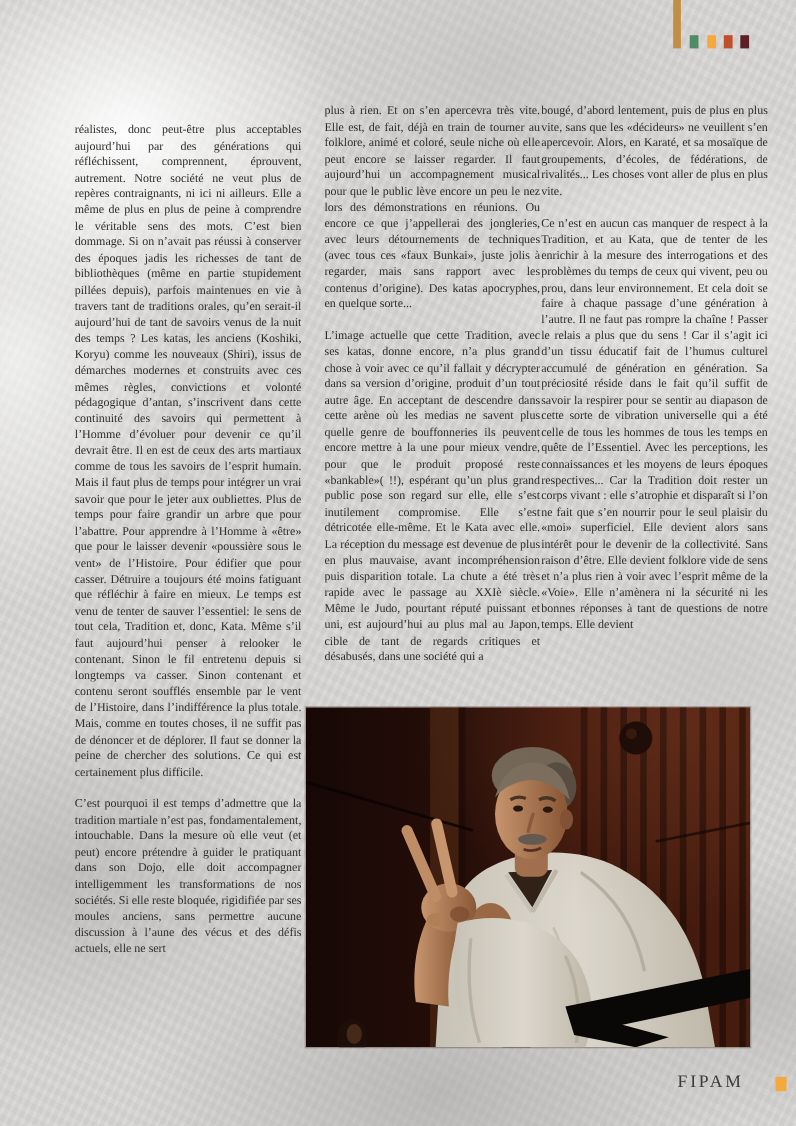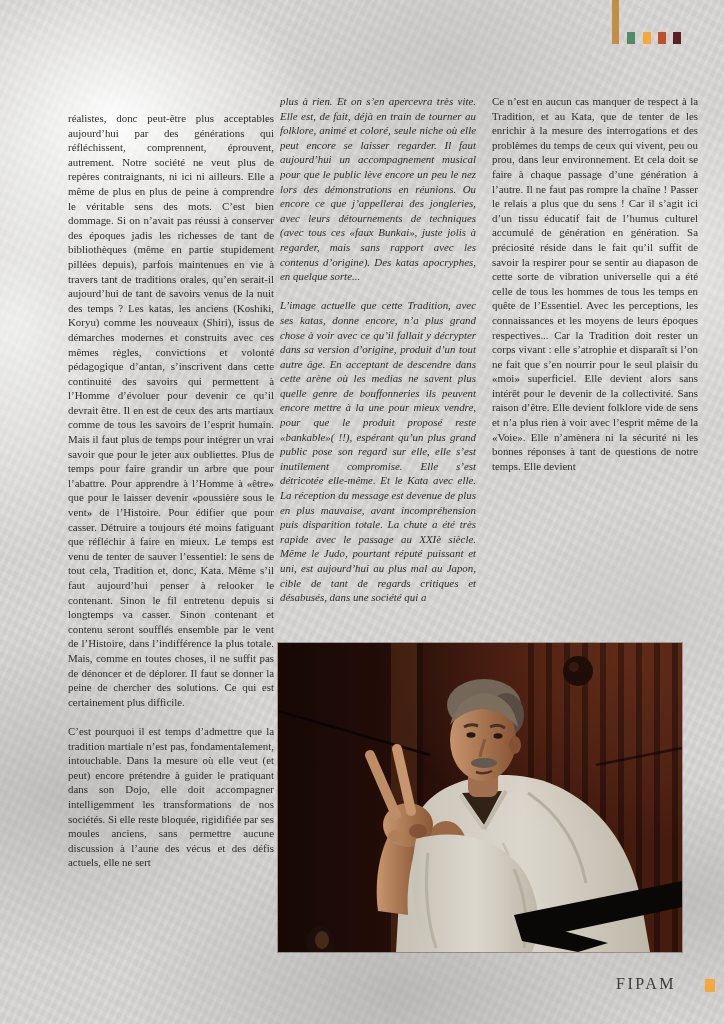--- a/index.html
+++ b/index.html
@@ -20,21 +20,21 @@
       repeating-linear-gradient(115deg, rgba(255,255,255,0.05) 0 3px, rgba(110,110,110,0.05) 3px 7px),
       repeating-linear-gradient(28deg, rgba(255,255,255,0.04) 0 5px, rgba(120,120,120,0.04) 5px 11px);
   }
   .decor-bar{position:absolute;left:612px;top:0;width:7px;height:44px;}
   .decor-sq{position:absolute;top:32px;width:8px;height:12px;}
   .sq0{left:627px}.sq1{left:643px}.sq2{left:658px}.sq3{left:673px}
   .col{position:absolute;top:94px;overflow:hidden;color:#2e2c2a;
        font-size:10.9px;line-height:14.6px;text-align:justify;}
   .col p{margin:0 0 14.6px 0;}
   .col1{left:68px;width:206px;height:862px;margin-top:17px;}
-  .col2{left:280px;width:196px;height:548px;font-style:italic;}
+  .col2{left:295px;width:196px;height:548px;}
   .col3{left:492px;width:206px;height:548px;}
   .photo{position:absolute;left:278px;top:643px;width:404px;height:309px;
          outline:1px solid rgba(60,40,30,0.35);}
   .photo svg{display:block;}
   .footer{position:absolute;left:616px;top:975px;display:flex;align-items:center;
           color:#3c3b39;gap:28px;}
   .footer .brand{font-size:16px;letter-spacing:2.5px;}
   .footer .accent{width:10px;height:13px;margin:2px 3px 0 1px;}
   .footer .pagenum{font-size:16px;color:#4a4947;margin-left:1px;}
 </style>
@@ -51,20 +51,21 @@
 
   <div class="col col1">
     <p>réalistes, donc peut-être plus acceptables aujourd’hui par des générations qui réfléchissent, comprennent, éprouvent, autrement. Notre société ne veut plus de repères contraignants, ni ici ni ailleurs. Elle a même de plus en plus de peine à comprendre le véritable sens des mots. C’est bien dommage. Si on n’avait pas réussi à conserver des époques jadis les richesses de tant de bibliothèques (même en partie stupidement pillées depuis), parfois maintenues en vie à travers tant de traditions orales, qu’en serait-il aujourd’hui de tant de savoirs venus de la nuit des temps ? Les katas, les anciens (Koshiki, Koryu) comme les nouveaux (Shiri), issus de démarches modernes et construits avec ces mêmes règles, convictions et volonté pédagogique d’antan, s’inscrivent dans cette continuité des savoirs qui permettent à l’Homme d’évoluer pour devenir ce qu’il devrait être. Il en est de ceux des arts martiaux comme de tous les savoirs de l’esprit humain. Mais il faut plus de temps pour intégrer un vrai savoir que pour le jeter aux oubliettes. Plus de temps pour faire grandir un arbre que pour l’abattre. Pour apprendre à l’Homme à «être» que pour le laisser devenir «poussière sous le vent» de l’Histoire. Pour édifier que pour casser. Détruire a toujours été moins fatiguant que réfléchir à faire en mieux. Le temps est venu de tenter de sauver l’essentiel: le sens de tout cela, Tradition et, donc, Kata. Même s’il faut aujourd’hui penser à relooker le contenant. Sinon le fil entretenu depuis si longtemps va casser. Sinon contenant et contenu seront soufflés ensemble par le vent de l’Histoire, dans l’indifférence la plus totale. Mais, comme en toutes choses, il ne suffit pas de dénoncer et de déplorer. Il faut se donner la peine de chercher des solutions. Ce qui est certainement plus difficile.</p>
     <p>C’est pourquoi il est temps d’admettre que la tradition martiale n’est pas, fondamentalement, intouchable. Dans la mesure où elle veut (et peut) encore prétendre à guider le pratiquant dans son Dojo, elle doit accompagner intelligemment les transformations de nos sociétés. Si elle reste bloquée, rigidifiée par ses moules anciens, sans permettre aucune discussion à l’aune des vécus et des défis actuels, elle ne sert</p>
   </div>
   <div class="col col2">
     <p>plus à rien. Et on s’en apercevra très vite. Elle est, de fait, déjà en train de tourner au folklore, animé et coloré, seule niche où elle peut encore se laisser regarder. Il faut aujourd’hui un accompagnement musical pour que le public lève encore un peu le nez lors des démonstrations en réunions. Ou encore ce que j’appellerai des jongleries, avec leurs détournements de techniques (avec tous ces «faux Bunkai», juste jolis à regarder, mais sans rapport avec les contenus d’origine). Des katas apocryphes, en quelque sorte...</p>
     <p>L’image actuelle que cette Tradition, avec ses katas, donne encore, n’a plus grand chose à voir avec ce qu’il fallait y décrypter dans sa version d’origine, produit d’un tout autre âge. En acceptant de descendre dans cette arène où les medias ne savent plus quelle genre de bouffonneries ils peuvent encore mettre à la une pour mieux vendre, pour que le produit proposé reste «bankable»( !!), espérant qu’un plus grand public pose son regard sur elle, elle s’est inutilement compromise. Elle s’est détricotée elle-même. Et le Kata avec elle. La réception du message est devenue de plus en plus mauvaise, avant incompréhension puis disparition totale. La chute a été très rapide avec le passage au XXIè siècle. Même le Judo, pourtant réputé puissant et uni, est aujourd’hui au plus mal au Japon, cible de tant de regards critiques et désabusés, dans une société qui a</p>
   </div>
   <div class="col col3">
+    <p>bougé, d’abord lentement, puis de plus en plus vite, sans que les «décideurs» ne veuillent s’en apercevoir. Alors, en Karaté, et sa mosaïque de groupements, d’écoles, de fédérations, de rivalités... Les choses vont aller de plus en plus vite.</p>
     <p>Ce n’est en aucun cas manquer de respect à la Tradition, et au Kata, que de tenter de les enrichir à la mesure des interrogations et des problèmes du temps de ceux qui vivent, peu ou prou, dans leur environnement. Et cela doit se faire à chaque passage d’une génération à l’autre. Il ne faut pas rompre la chaîne ! Passer le relais a plus que du sens ! Car il s’agit ici d’un tissu éducatif fait de l’humus culturel accumulé de génération en génération. Sa préciosité réside dans le fait qu’il suffit de savoir la respirer pour se sentir au diapason de cette sorte de vibration universelle qui a été celle de tous les hommes de tous les temps en quête de l’Essentiel. Avec les perceptions, les connaissances et les moyens de leurs époques respectives... Car la Tradition doit rester un corps vivant : elle s’atrophie et disparaît si l’on ne fait que s’en nourrir pour le seul plaisir du «moi» superficiel. Elle devient alors sans intérêt pour le devenir de la collectivité. Sans raison d’être. Elle devient folklore vide de sens et n’a plus rien à voir avec l’esprit même de la «Voie». Elle n’amènera ni la sécurité ni les bonnes réponses à tant de questions de notre temps. Elle devient</p>
   </div>
 
   <div class="photo">
     <svg width="404" height="309" viewBox="0 0 404 309" xmlns="http://www.w3.org/2000/svg">
       <defs>
         <linearGradient id="bgG" x1="0" y1="0" x2="1" y2="0">
           <stop offset="0" stop-color="#190906"></stop>
           <stop offset="0.35" stop-color="#2a100a"></stop>
           <stop offset="0.62" stop-color="#41180e"></stop>

